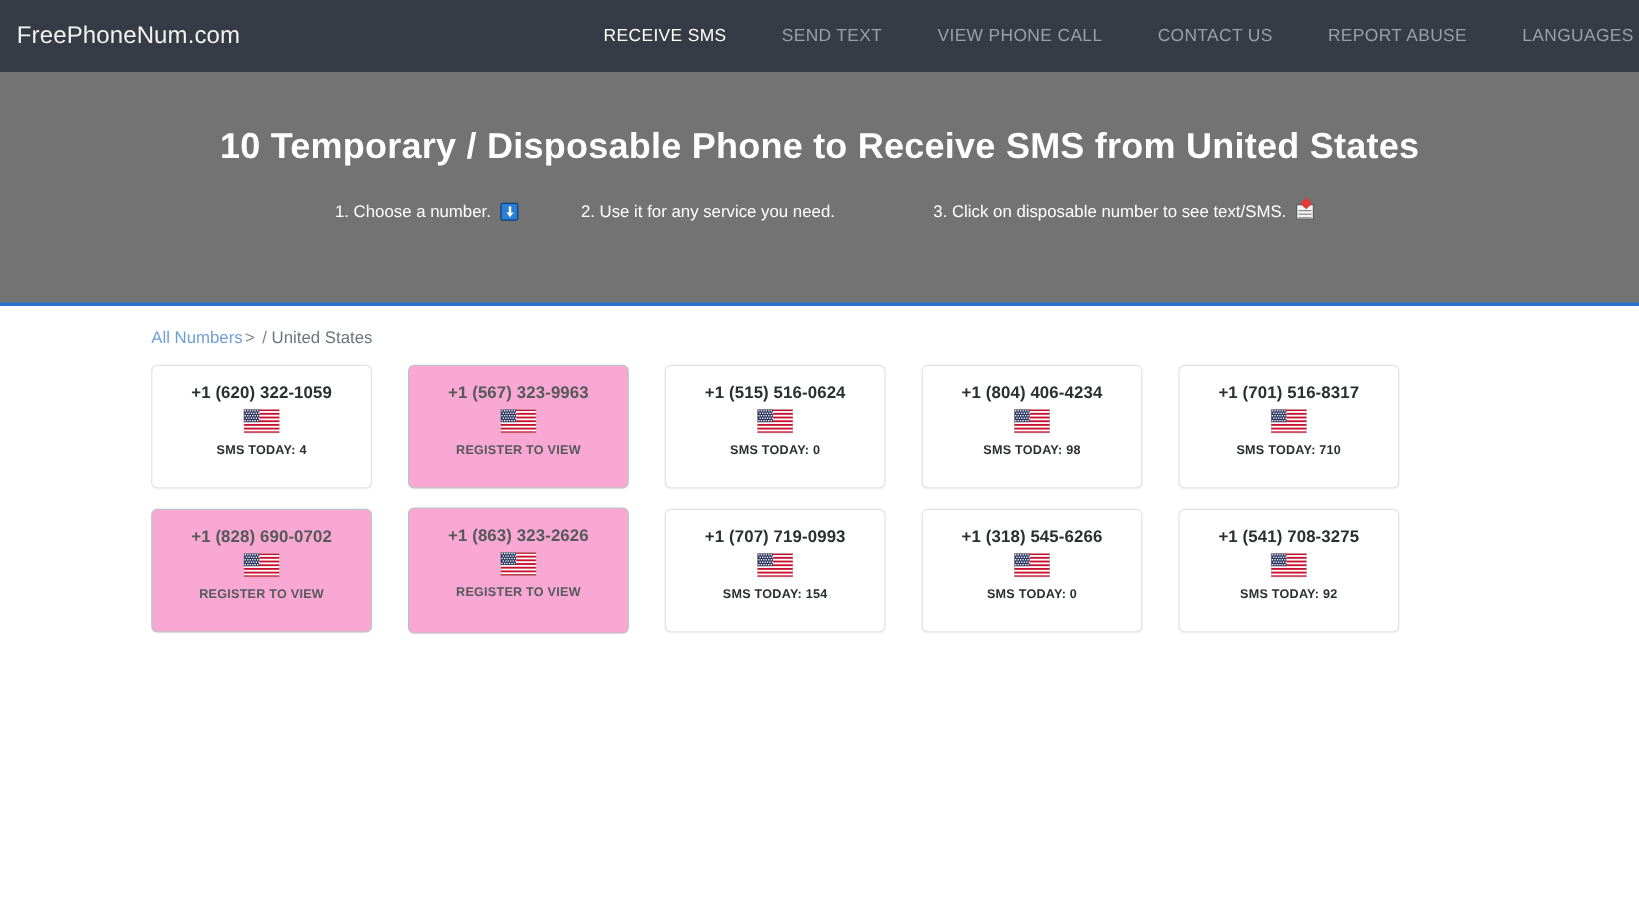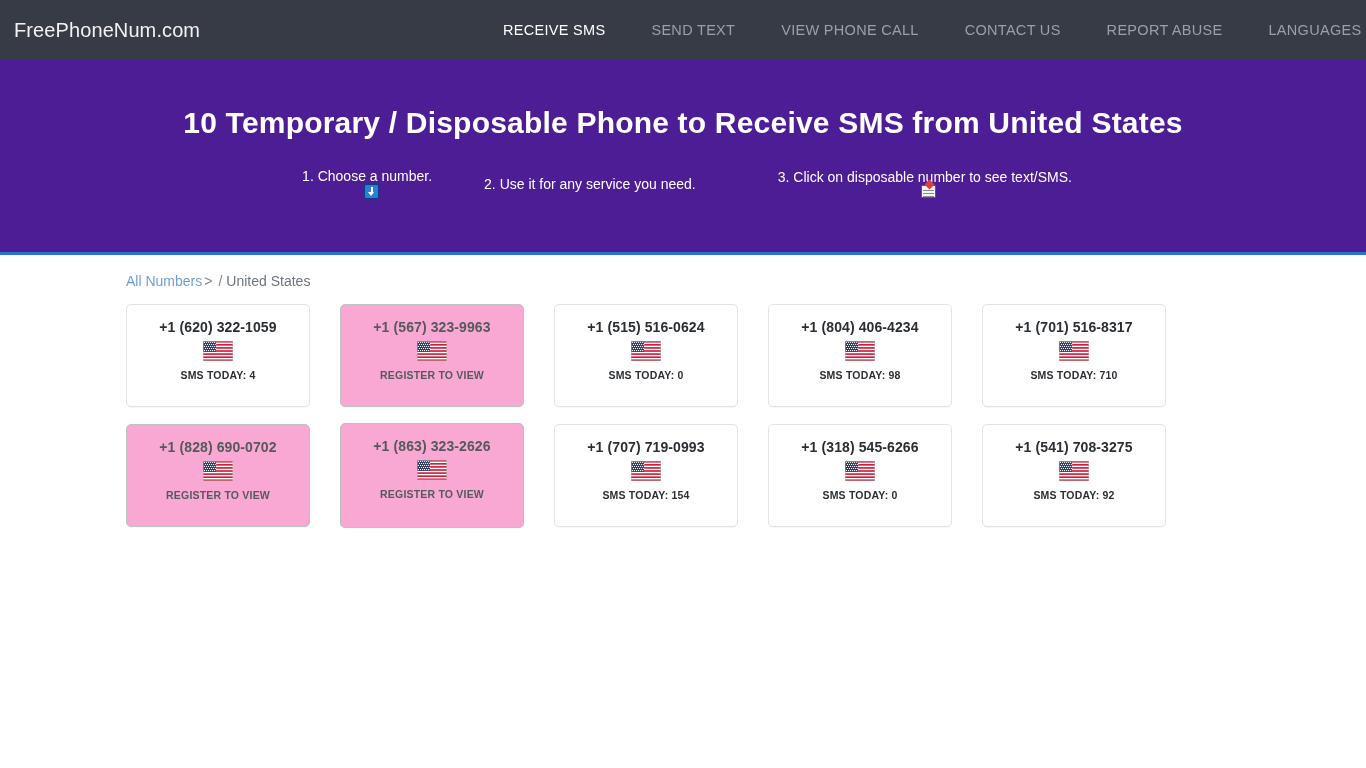--- a/index.html
+++ b/index.html
@@ -48,21 +48,21 @@
     padding: 0 23px;
     white-space: nowrap;
     display: inline-flex;
     align-items: center;
   }
   .nav-link.active { color: #ffffff; }
 
   
   .hero {
     height: 195px;
-    background: #4c1d95;
+    background: #737373;
     border-bottom: 3px solid #2a74cf;
     text-align: center;
     padding-top: 46px;
   }
   .hero h1 {
     margin: 0;
     color: #ffffff;
     font-size: 30px;
     font-weight: bold;
     letter-spacing: .2px;
@@ -72,21 +72,20 @@
     display: flex;
     justify-content: center;
     align-items: center;
     color: #ffffff;
     font-size: 14px;
   }
   .step {
     display: inline-flex;
     align-items: center;
     white-space: nowrap;
-    flex-direction: column;
   }
   .step-1 { margin-left: 8px; }
   .step-2 { margin-left: 52px; }
   .step-3 { margin-left: 82px; }
   
   .ico-down {
     width: 15px; height: 15px;
     background: #2b7fd4;
     border: 1px solid #0b3f7e;
     border-radius: 2px;

